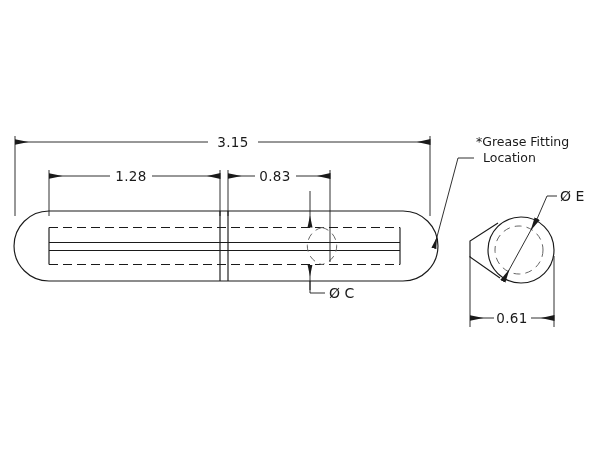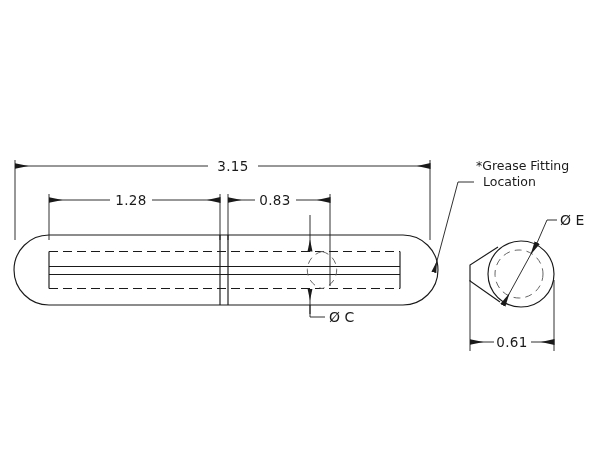--- a/index.html
+++ b/index.html
@@ -11,21 +11,20 @@
     width: 600px;
     height: 462px;
     overflow: hidden;
     font-family: "DejaVu Sans", sans-serif;
   }
   #drawing-root {
     position: relative;
     width: 600px;
     height: 336px;
     background: #ffffff;
-    margin-top: 24px;
   }
   svg#tech-drawing {
     display: block;
     width: 600px;
     height: 462px;
   }
   .ln {
     stroke: #1a1a1a;
     stroke-width: 1.15;
     fill: none;

